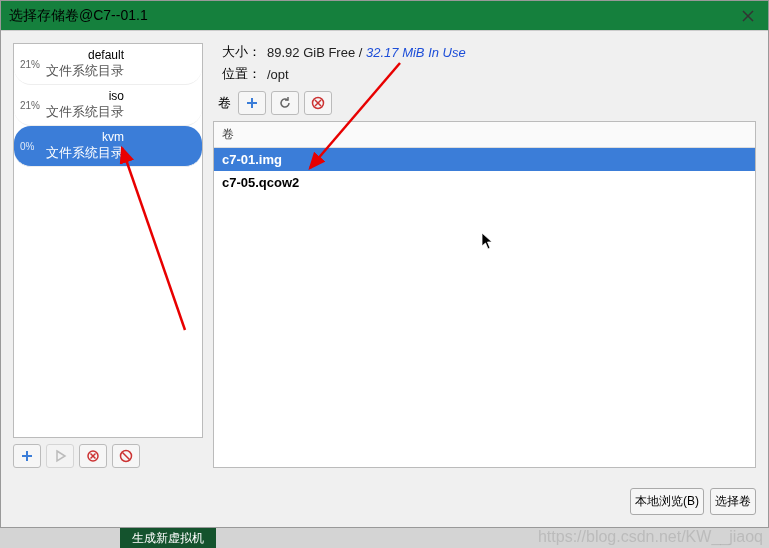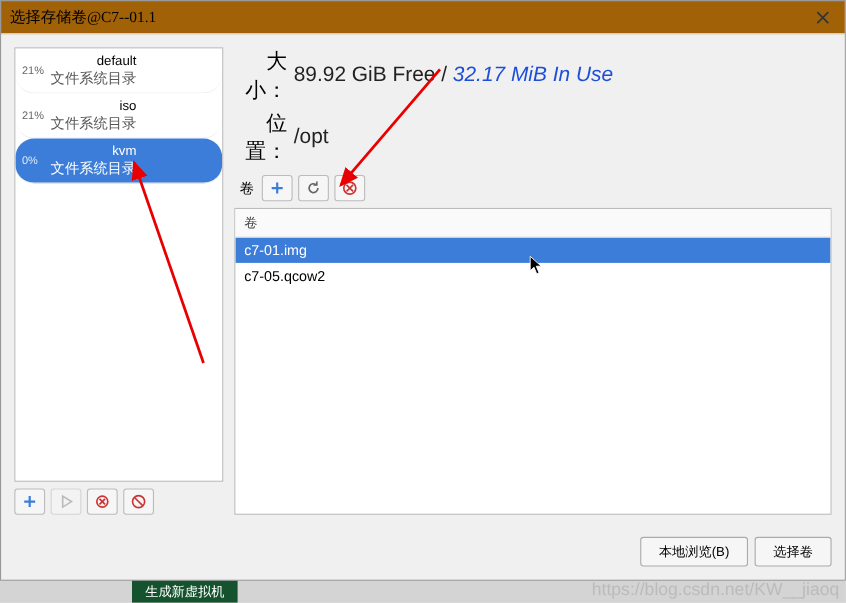--- a/index.html
+++ b/index.html
@@ -15,28 +15,27 @@
     .window {
       position: absolute;
       top: 0; left: 0; right: 0; bottom: 20px;
       background: #f0f0f0;
       border: 1px solid #999;
       display: flex;
       flex-direction: column;
     }
     .titlebar {
       height: 30px;
-      background: #a16207;
+      background: #15803d;
       border-bottom: 1px solid #ccc;
       display: flex;
       align-items: center;
       padding: 0 8px;
       font-size: 14px;
       justify-content: space-between;
-      font-family: Liberation Serif, serif;
     }
     .close-x {
       width: 24px; height: 24px;
       display: flex; align-items: center; justify-content: center;
       cursor: pointer;
     }
     .close-x svg { width: 12px; height: 12px; stroke: #333; stroke-width: 1.5; }
     .content {
       flex: 1;
       display: flex;
@@ -95,21 +94,21 @@
     .tbtn svg { width: 14px; height: 14px; }
     .right-panel {
       flex: 1;
       display: flex;
       flex-direction: column;
       min-width: 0;
     }
     .info-row {
       display: flex;
       align-items: center;
-      font-size: 19px;
+      font-size: 13px;
       margin-bottom: 4px;
     }
     .info-label { width: 48px; text-align: right; margin-right: 6px; }
     .info-value { color: #222; }
     .info-value .inuse { font-style: italic; color: #1d4ed8; }
     .vol-toolbar {
       display: flex;
       align-items: center;
       gap: 5px;
       margin: 4px 0 6px 0;
@@ -123,38 +122,38 @@
       flex-direction: column;
       min-height: 0;
     }
     .vol-header {
       padding: 4px 8px;
       border-bottom: 1px solid #ddd;
       font-size: 12px;
       color: #444;
       background: #fafafa;
     }
-    .vol-list { flex: 1; overflow: auto; }
+    .vol-list { flex: 1; overflow: auto; font-weight: bold; }
     .vol-item {
       padding: 4px 8px;
       font-size: 13px;
       cursor: pointer;
     }
     .vol-item.selected {
       background: #3b7dd8;
       color: #fff;
     }
     .footer {
       display: flex;
       justify-content: flex-end;
       gap: 6px;
       padding: 8px 12px 12px 0;
     }
     .btn {
-      padding: 4px 16px;
+      padding: 4px 4px;
       background: #f6f6f6;
       border: 1px solid #aaa;
       border-radius: 3px;
       font-size: 12px;
       cursor: pointer;
     }
     .cursor-ptr {
       position: absolute;
       top: 232px; left: 481px;
       pointer-events: none;

